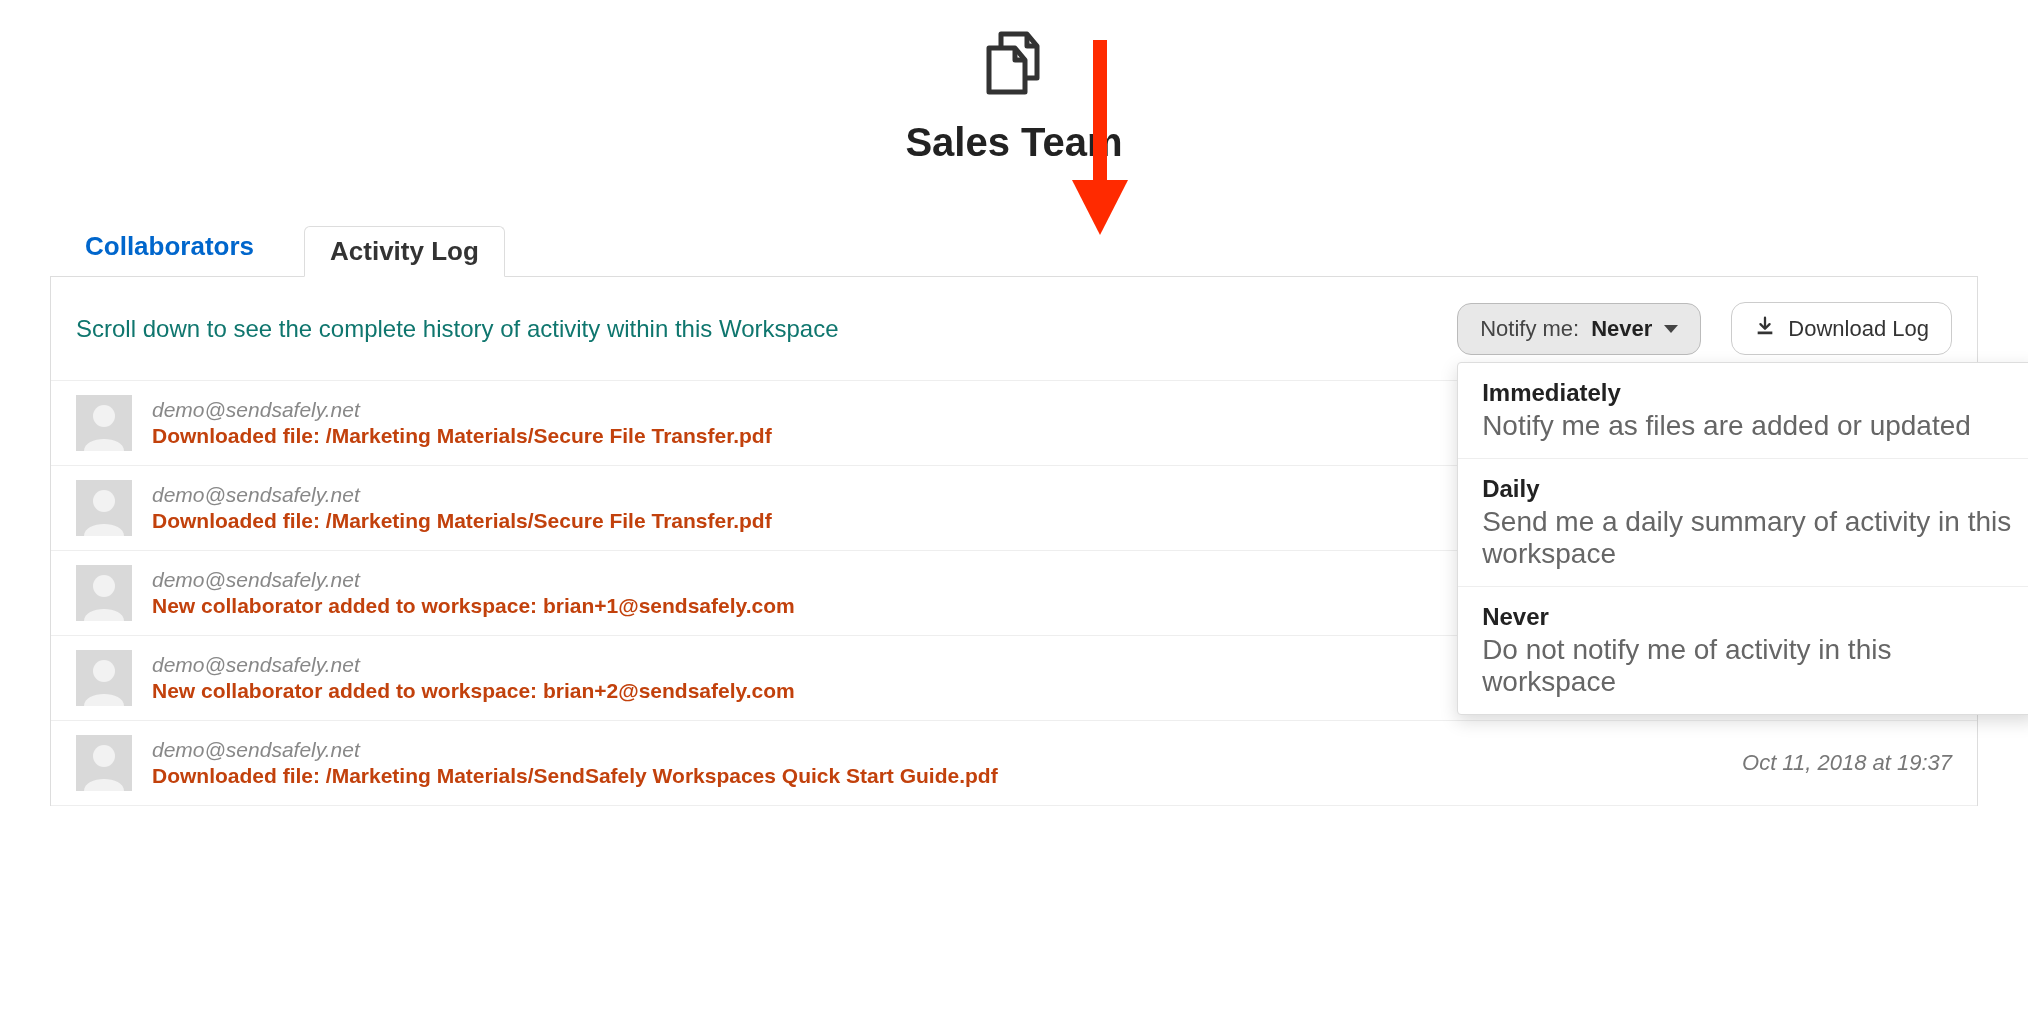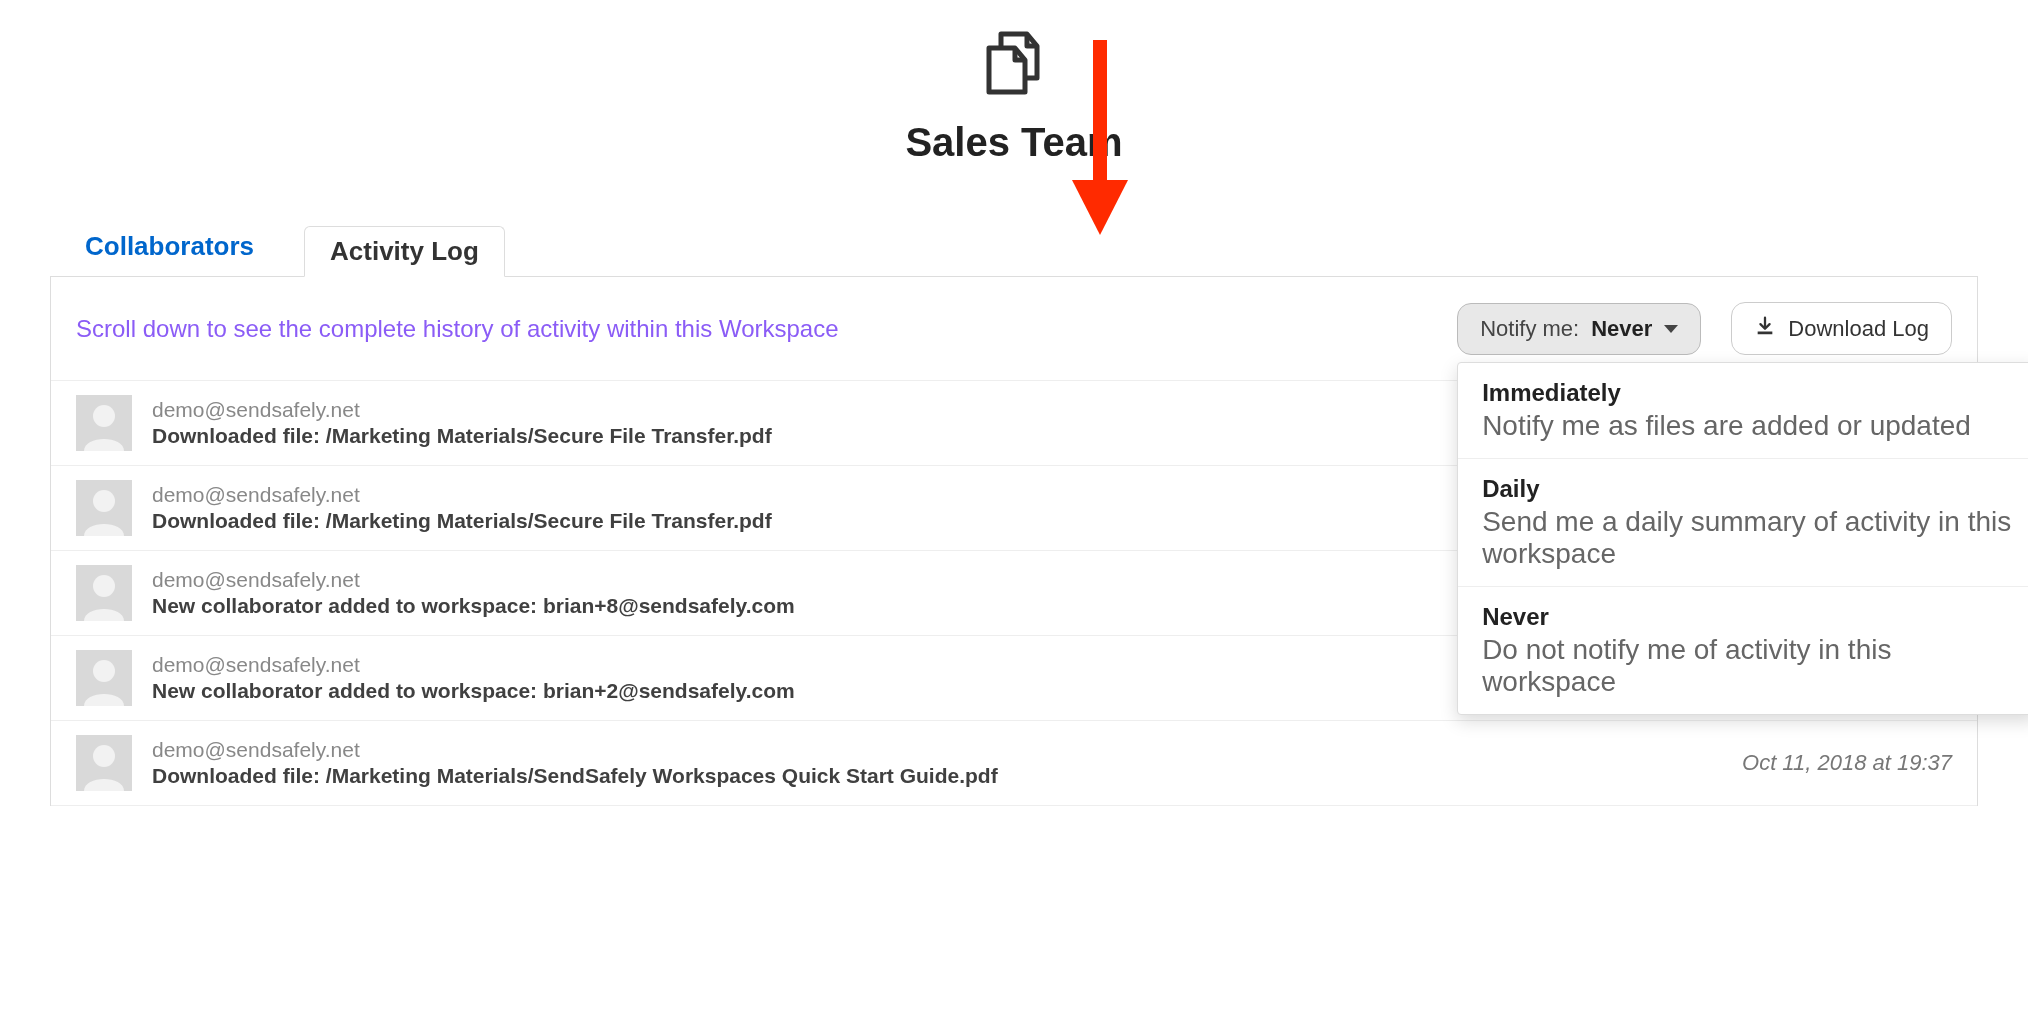--- a/index.html
+++ b/index.html
@@ -57,21 +57,21 @@
     }
     .panel-top {
       display: flex;
       align-items: center;
       justify-content: space-between;
       padding: 25px 25px;
       border-bottom: 1px solid #eee;
     }
     .instructions {
       font-size: 24px;
-      color: #8b5cf6;
+      color: #0f766e;
       font-weight: 400;
     }
     .top-actions {
       display: flex;
       gap: 30px;
       align-items: center;
       position: relative;
     }
     .btn {
       display: inline-flex;
@@ -144,25 +144,26 @@
     }
     .avatar svg { display: block; }
     .row-content {
       flex: 1;
       min-width: 0;
     }
     .row-email {
       font-size: 21px;
       color: #888;
       margin-bottom: 2px;
+      font-style: italic;
     }
     .row-action {
       font-size: 21px;
       font-weight: 700;
-      color: #404040;
+      color: #c2410c;
     }
     .row-ts {
       font-size: 22px;
       font-style: italic;
       color: #777;
       white-space: nowrap;
       padding-left: 20px;
     }
     .arrow-annotation {
       position: absolute;
@@ -273,21 +274,21 @@
         <div class="activity-row">
     <div class="avatar">
             <svg width="56" height="56" viewBox="0 0 56 56">
               <rect width="56" height="56" fill="#d9d9d9"></rect>
               <circle cx="28" cy="21" r="11" fill="#f2f2f2"></circle>
               <path d="M8 56 C8 40 48 40 48 56 Z" fill="#f2f2f2"></path>
             </svg>
           </div>
     <div class="row-content">
       <div class="row-email">demo@sendsafely.net</div>
-      <div class="row-action">New collaborator added to workspace: brian+8@sendsafely.com</div>
+      <div class="row-action">New collaborator added to workspace: brian+1@sendsafely.com</div>
     </div>
     <div class="row-ts"></div>
   </div>
         <div class="activity-row">
     <div class="avatar">
             <svg width="56" height="56" viewBox="0 0 56 56">
               <rect width="56" height="56" fill="#d9d9d9"></rect>
               <circle cx="28" cy="21" r="11" fill="#f2f2f2"></circle>
               <path d="M8 56 C8 40 48 40 48 56 Z" fill="#f2f2f2"></path>
             </svg>

